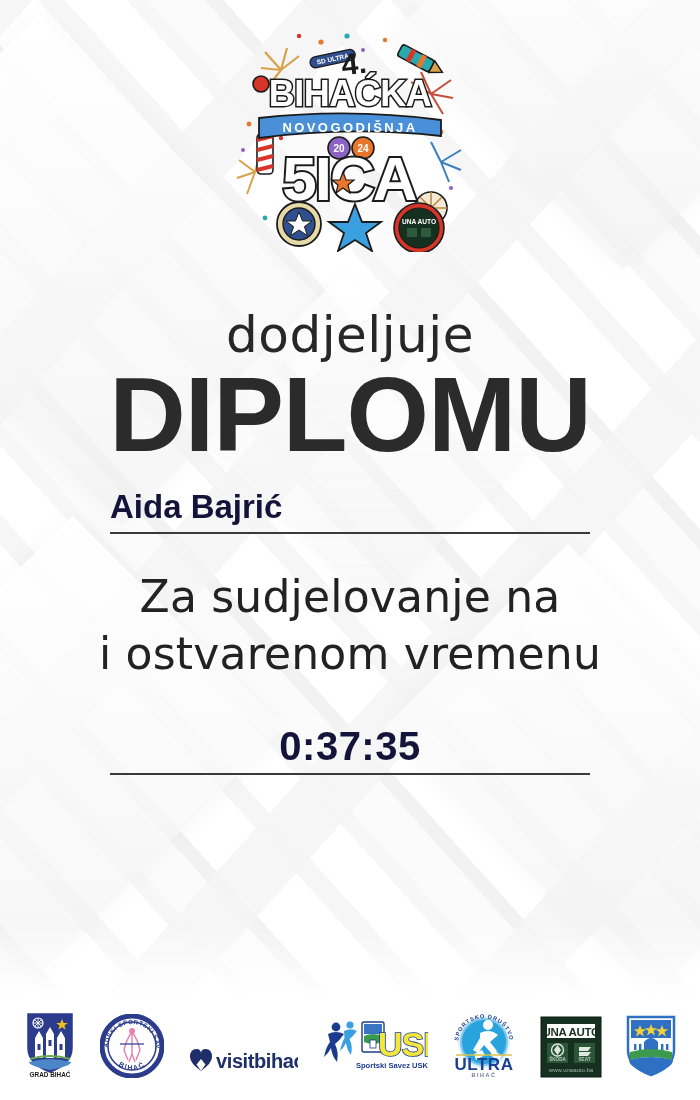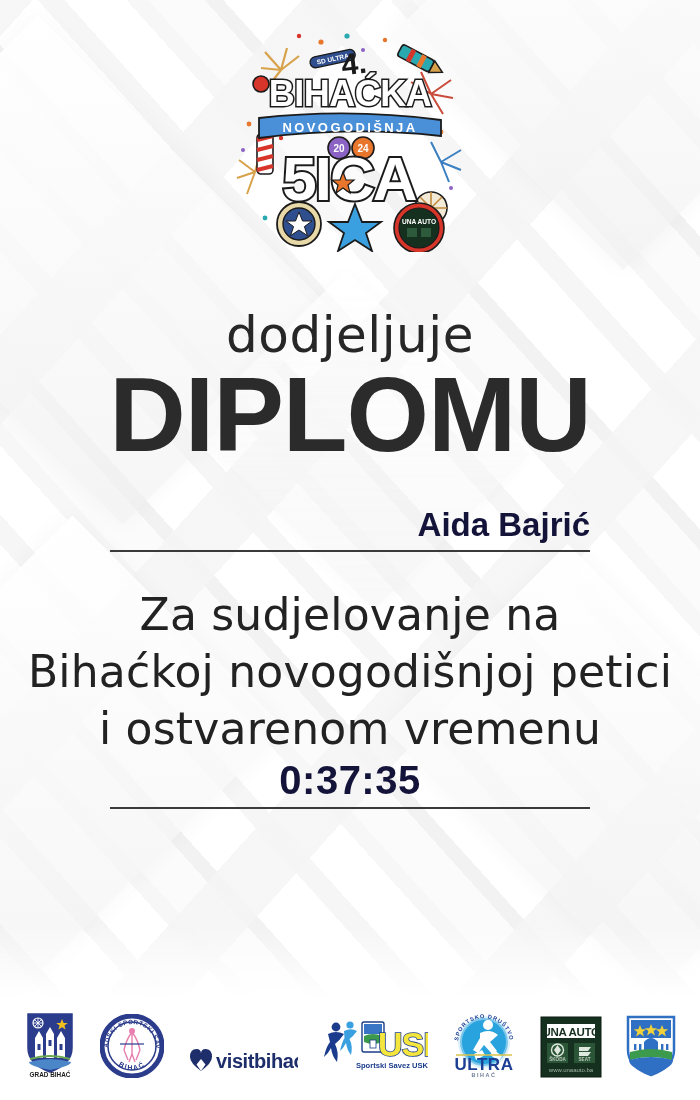--- a/index.html
+++ b/index.html
@@ -92,22 +92,22 @@
     font-size:106px;
     font-weight:700;
     color:#2b2b2b;
     letter-spacing:-1px;
     line-height:1.02;
     font-family:"Liberation Sans", sans-serif;
   }
 
   .field-block{
     width:480px;
-    margin-top:38px;
-    text-align:right;
+    margin-top:20px;
+    text-align:left;
   }
   .recipient-name{
     font-size:33px;
     font-weight:700;
     color:#14143a;
     line-height:1.15;
     font-family:"Liberation Sans", sans-serif;
     padding-bottom:6px;
   }
   .rule{
@@ -122,20 +122,21 @@
     text-align:center;
     font-size:44px;
     font-weight:400;
     color:#222222;
     line-height:1.30;
     letter-spacing:.2px;
   }
 
   .time-block{
     width:480px;
+    margin-top:42px;
     text-align:center;
   }
   .time-value{
     font-size:40px;
     font-weight:700;
     color:#14143a;
     font-family:"Liberation Sans", sans-serif;
     letter-spacing:.5px;
     padding-bottom:4px;
   }
@@ -293,21 +294,20 @@
 
     <div class="diploma-title">DIPLOMU</div>
 
     <div class="field-block">
       <div class="recipient-name">Aida Bajrić</div>
       <div class="rule"></div>
     </div>
 
     <div class="reason">
       <div>Za sudjelovanje na</div>
-      <div>Bihaćkoj novogodišnjoj petici</div>
       <div>i ostvarenom vremenu</div>
     </div>
 
     <div class="time-block">
       <div class="time-value">0:37:35</div>
       <div class="rule"></div>
     </div>
 
     <div class="sponsor-bar">
 

